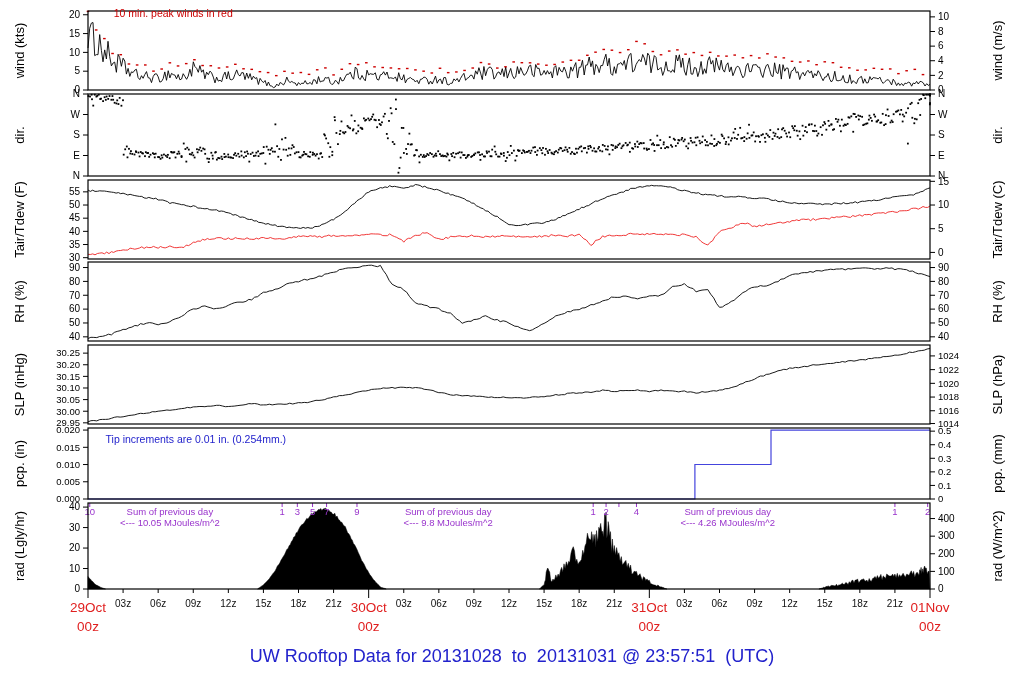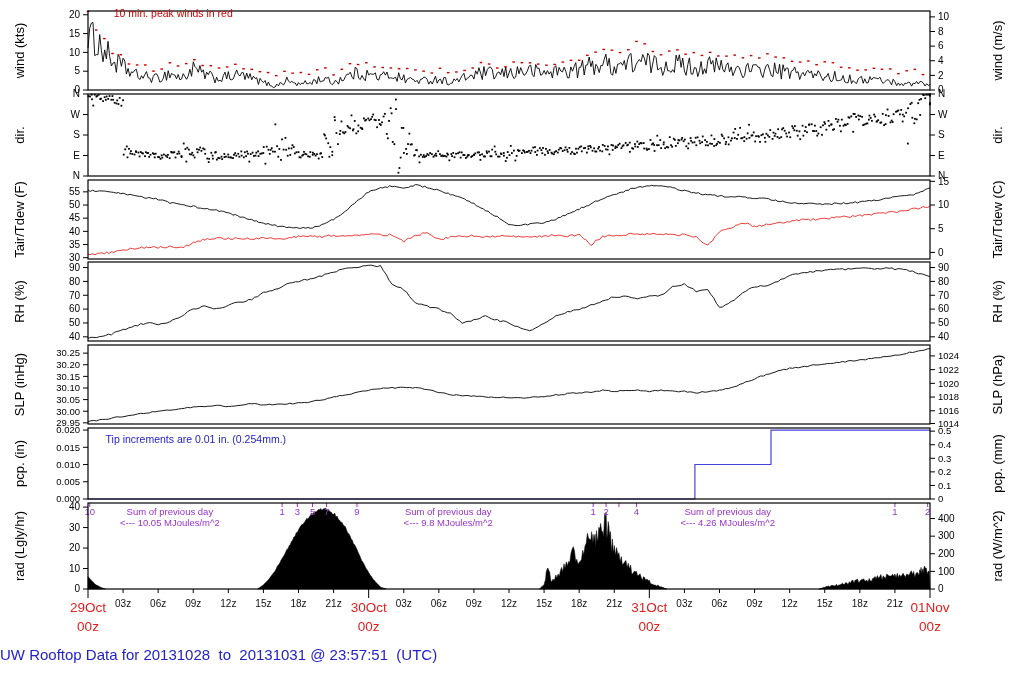--- a/index.html
+++ b/index.html
@@ -1,20 +1,20 @@
 <!DOCTYPE html>
 <html><head>
 <meta charset="utf-8">
 <style>
   html,body{margin:0;padding:0;background:#ffffff;}
   body{width:1024px;height:700px;overflow:hidden;font-family:"Liberation Sans",sans-serif;}
   .figure{position:relative;width:1024px;height:700px;background:#fff;}
   #chart-svg{position:absolute;left:0;top:0;}
-  .title{position:absolute;left:0;top:646px;width:1024px;
-         font-size:15px;white-space:pre;color:#2222cc;}
+  .title{position:absolute;left:0;top:646px;width:1024px;text-align:center;
+         font-size:18px;white-space:pre;color:#2222cc;}
 </style>
 </head>
 <body>
 
 <div class="figure">
   <svg id="chart-svg" width="1024" height="700">
       <g>
         <polyline points="88.0,48.0 89.7,28.3 91.3,23.2 93.0,22.5 94.7,55.6 96.4,54.6 98.0,54.7 99.7,34.6 101.4,50.4 103.0,61.8 104.7,49.9 106.4,59.0 108.0,41.3 109.7,56.6 111.4,65.9 113.1,63.0 114.7,62.1 116.4,72.3 118.1,54.3 119.7,57.6 121.4,66.3 123.1,58.2 124.8,61.0 126.4,74.1 128.1,68.4 129.8,76.4 131.4,71.9 133.1,72.5 134.8,70.1 136.4,69.3 138.1,77.6 139.8,79.6 141.5,75.7 143.1,78.3 144.8,74.5 146.5,71.6 148.1,77.7 149.8,78.1 151.5,82.6 153.2,76.5 154.8,74.0 156.5,73.8 158.2,76.8 159.8,82.1 161.5,81.5 163.2,78.6 164.8,71.9 166.5,80.3 168.2,70.7 169.9,77.9 171.5,73.4 173.2,74.6 174.9,75.1 176.5,78.8 178.2,74.5 179.9,79.8 181.6,79.0 183.2,73.7 184.9,76.5 186.6,79.3 188.2,76.1 189.9,69.3 191.6,76.3 193.3,61.8 194.9,66.5 196.6,68.3 198.3,72.3 199.9,65.6 201.6,72.2 203.3,69.8 204.9,78.8 206.6,72.2 208.3,74.7 210.0,71.1 211.6,72.8 213.3,77.1 215.0,82.9 216.6,77.1 218.3,81.1 220.0,80.2 221.7,81.7 223.3,75.6 225.0,72.1 226.7,79.0 228.3,71.6 230.0,79.3 231.7,79.8 233.3,78.8 235.0,74.2 236.7,69.9 238.4,74.7 240.0,76.0 241.7,72.6 243.4,72.8 245.0,79.6 246.7,73.0 248.4,78.3 250.1,73.6 251.7,79.8 253.4,76.2 255.1,78.5 256.7,77.6 258.4,84.5 260.1,78.4 261.7,80.8 263.4,82.6 265.1,80.5 266.8,85.8 268.4,82.0 270.1,85.8 271.8,86.1 273.4,87.6 275.1,87.0 276.8,84.1 278.5,85.9 280.1,82.5 281.8,83.5 283.5,85.0 285.1,82.4 286.8,77.1 288.5,81.2 290.1,82.5 291.8,81.4 293.5,82.7 295.2,83.0 296.8,85.7 298.5,82.6 300.2,84.6 301.8,83.2 303.5,83.5 305.2,80.6 306.9,83.9 308.5,83.6 310.2,82.4 311.9,84.5 313.5,79.7 315.2,80.1 316.9,83.8 318.5,76.6 320.2,82.0 321.9,81.1 323.6,81.0 325.2,77.5 326.9,78.1 328.6,77.3 330.2,82.9 331.9,84.6 333.6,83.6 335.3,80.4 336.9,81.5 338.6,84.2 340.3,77.3 341.9,80.9 343.6,80.5 345.3,76.8 346.9,74.2 348.6,74.3 350.3,72.1 352.0,77.1 353.6,79.2 355.3,67.0 357.0,68.9 358.6,78.1 360.3,79.5 362.0,75.4 363.7,78.8 365.3,80.8 367.0,70.2 368.7,74.9 370.3,73.7 372.0,74.2 373.7,74.3 375.3,72.8 377.0,79.3 378.7,80.1 380.4,74.8 382.0,74.3 383.7,71.7 385.4,75.1 387.0,72.0 388.7,78.3 390.4,77.8 392.1,78.1 393.7,78.7 395.4,76.9 397.1,81.4 398.7,72.7 400.4,78.8 402.1,79.8 403.8,74.7 405.4,82.9 407.1,79.4 408.8,78.4 410.4,77.5 412.1,79.1 413.8,79.7 415.4,82.0 417.1,80.3 418.8,83.7 420.5,79.2 422.1,79.1 423.8,77.1 425.5,77.4 427.1,79.3 428.8,84.2 430.5,81.1 432.2,84.0 433.8,80.3 435.5,76.1 437.2,83.2 438.8,80.0 440.5,79.1 442.2,83.8 443.8,77.6 445.5,77.5 447.2,84.4 448.9,84.9 450.5,83.4 452.2,83.2 453.9,78.9 455.5,80.6 457.2,78.5 458.9,81.9 460.6,78.3 462.2,75.6 463.9,73.3 465.6,80.3 467.2,78.3 468.9,77.4 470.6,75.1 472.2,75.4 473.9,79.1 475.6,70.8 477.3,74.2 478.9,67.7 480.6,73.1 482.3,79.6 483.9,66.5 485.6,75.7 487.3,69.6 489.0,67.3 490.6,67.1 492.3,69.6 494.0,79.1 495.6,76.8 497.3,72.8 499.0,71.9 500.6,74.8 502.3,68.7 504.0,76.6 505.7,67.0 507.3,78.1 509.0,73.0 510.7,68.4 512.3,75.2 514.0,78.6 515.7,77.0 517.4,66.6 519.0,73.8 520.7,67.6 522.4,72.0 524.0,75.3 525.7,74.1 527.4,70.9 529.0,66.2 530.7,65.1 532.4,75.0 534.1,76.7 535.7,64.5 537.4,68.4 539.1,68.3 540.7,75.2 542.4,74.4 544.1,70.5 545.8,74.4 547.4,70.6 549.1,74.1 550.8,71.7 552.4,78.0 554.1,67.5 555.8,65.7 557.4,75.3 559.1,67.4 560.8,71.0 562.5,71.9 564.1,67.1 565.8,71.2 567.5,77.8 569.1,77.9 570.8,66.9 572.5,71.2 574.2,66.5 575.8,62.6 577.5,78.0 579.2,67.3 580.8,67.2 582.5,60.3 584.2,75.0 585.8,65.2 587.5,64.9 589.2,57.0 590.9,66.7 592.5,60.9 594.2,74.7 595.9,64.4 597.5,66.7 599.2,72.6 600.9,65.5 602.6,65.6 604.2,59.5 605.9,54.2 607.6,66.0 609.2,58.3 610.9,73.5 612.6,75.3 614.3,66.7 615.9,73.4 617.6,64.2 619.3,63.8 620.9,62.5 622.6,65.3 624.3,60.5 625.9,69.6 627.6,59.8 629.3,54.8 631.0,53.4 632.6,71.9 634.3,70.5 636.0,64.7 637.6,61.8 639.3,59.5 641.0,61.8 642.7,54.5 644.3,58.0 646.0,65.1 647.7,53.2 649.3,55.6 651.0,72.8 652.7,64.1 654.3,55.6 656.0,57.4 657.7,69.9 659.4,69.0 661.0,67.4 662.7,75.4 664.4,70.6 666.0,61.7 667.7,70.8 669.4,70.8 671.1,72.4 672.7,69.7 674.4,72.4 676.1,55.2 677.7,61.0 679.4,54.8 681.1,67.4 682.7,58.0 684.4,71.0 686.1,75.3 687.8,64.7 689.4,57.9 691.1,74.0 692.8,74.2 694.4,67.5 696.1,68.1 697.8,76.6 699.5,70.6 701.1,61.5 702.8,74.3 704.5,68.8 706.1,73.3 707.8,60.7 709.5,56.7 711.1,64.1 712.8,60.5 714.5,72.1 716.2,57.9 717.8,65.1 719.5,70.1 721.2,60.2 722.8,69.5 724.5,72.1 726.2,65.4 727.9,62.8 729.5,71.8 731.2,66.9 732.9,75.7 734.5,71.9 736.2,67.3 737.9,66.1 739.5,68.0 741.2,73.7 742.9,77.8 744.6,75.6 746.2,66.0 747.9,63.3 749.6,71.7 751.2,71.6 752.9,64.9 754.6,64.8 756.3,64.6 757.9,67.2 759.6,67.3 761.3,74.2 762.9,77.5 764.6,70.1 766.3,65.4 767.9,64.4 769.6,69.7 771.3,75.6 773.0,76.6 774.6,62.8 776.3,72.4 778.0,73.6 779.6,64.3 781.3,79.1 783.0,64.7 784.7,71.2 786.3,68.0 788.0,68.2 789.7,78.6 791.3,71.2 793.0,70.2 794.7,66.9 796.3,72.9 798.0,71.7 799.7,79.5 801.4,74.5 803.0,72.4 804.7,75.9 806.4,72.0 808.0,70.3 809.7,73.1 811.4,70.9 813.1,77.9 814.7,73.6 816.4,75.9 818.1,70.7 819.7,73.2 821.4,77.4 823.1,80.7 824.8,77.1 826.4,76.9 828.1,73.4 829.8,79.3 831.4,82.0 833.1,79.3 834.8,71.3 836.4,80.4 838.1,80.8 839.8,80.4 841.5,79.8 843.1,75.5 844.8,82.0 846.5,82.6 848.1,82.7 849.8,74.8 851.5,83.5 853.2,80.6 854.8,82.4 856.5,83.5 858.2,79.0 859.8,77.4 861.5,76.4 863.2,83.3 864.8,78.8 866.5,83.0 868.2,82.7 869.9,76.6 871.5,79.9 873.2,77.6 874.9,77.9 876.5,78.2 878.2,78.9 879.9,77.2 881.6,81.3 883.2,83.4 884.9,81.6 886.6,80.2 888.2,79.6 889.9,81.8 891.6,84.9 893.2,79.2 894.9,81.7 896.6,85.6 898.3,82.9 899.9,85.4 901.6,83.5 903.3,85.7 904.9,83.2 906.6,83.5 908.3,82.2 910.0,82.8 911.6,86.2 913.3,83.0 915.0,83.7 916.6,81.4 918.3,84.0 920.0,81.4 921.6,81.7 923.3,82.9 925.0,86.0 926.7,83.7 928.3,85.4 930.0,84.4" fill="none" stroke="#000000" stroke-width="0.9"></polyline>
         <g>
           <rect x="86.7" y="10.676190476190484" width="2.6" height="1.4" fill="#cc0000"></rect>

